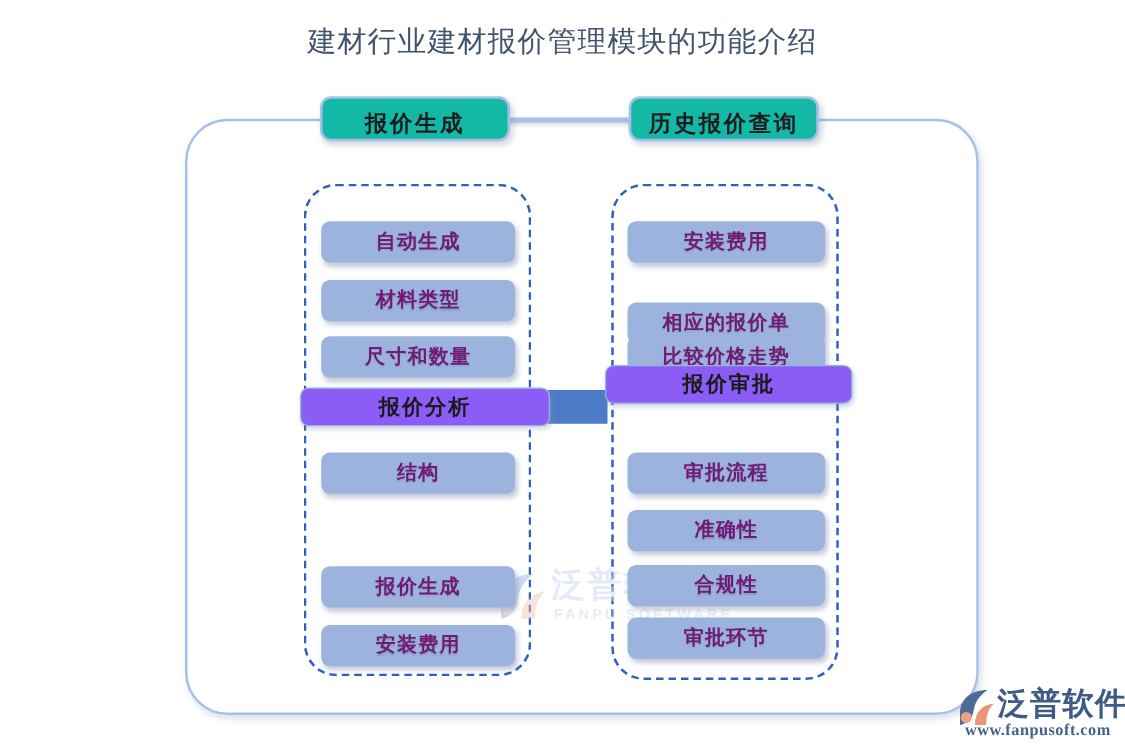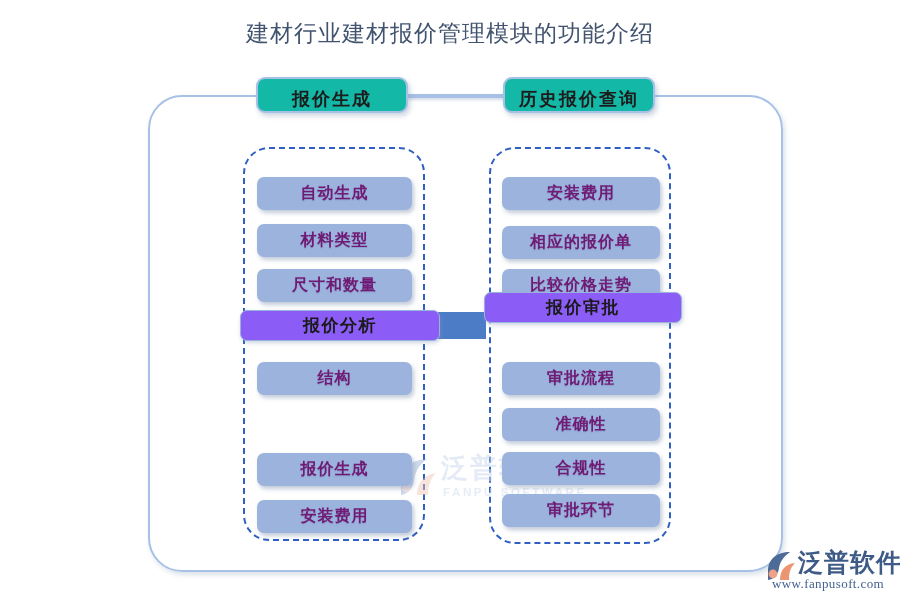--- a/index.html
+++ b/index.html
@@ -183,21 +183,21 @@
     font-weight: 700;
     color: #3e5b87;
     letter-spacing: 1px;
     white-space: nowrap;
     font-family: "Liberation Serif", "DejaVu Serif", serif;
   }
   .logo .logo-url {
     position: absolute;
     left: 8px; top: 27px;
     font-size: 13px;
-    font-weight: 400;
+    font-weight: 700;
     color: #44628f;
     letter-spacing: .4px;
     white-space: nowrap;
     font-family: "Liberation Serif", "DejaVu Serif", serif;
   }
 </style>
 </head>
 <body>
 
 <div id="stage">
@@ -234,21 +234,21 @@
   <div class="item-pill col-left" style="top:224px">
     <span>材料类型</span>
   </div>
   <div class="item-pill col-left" style="top:269px">
     <span>尺寸和数量</span>
   </div>
 
   <div class="item-pill col-right" style="top:177px">
     <span>安装费用</span>
   </div>
-  <div class="item-pill col-right" style="top:226px">
+  <div class="item-pill col-right" style="top:242px">
     <span>相应的报价单</span>
   </div>
   <div class="item-pill col-right" style="top:269px">
     <span>比较价格走势</span>
   </div>
 
   <div class="mid-connector"></div>
   <div class="mid-header" id="mid-left">
     <span>报价分析</span>
   </div>

